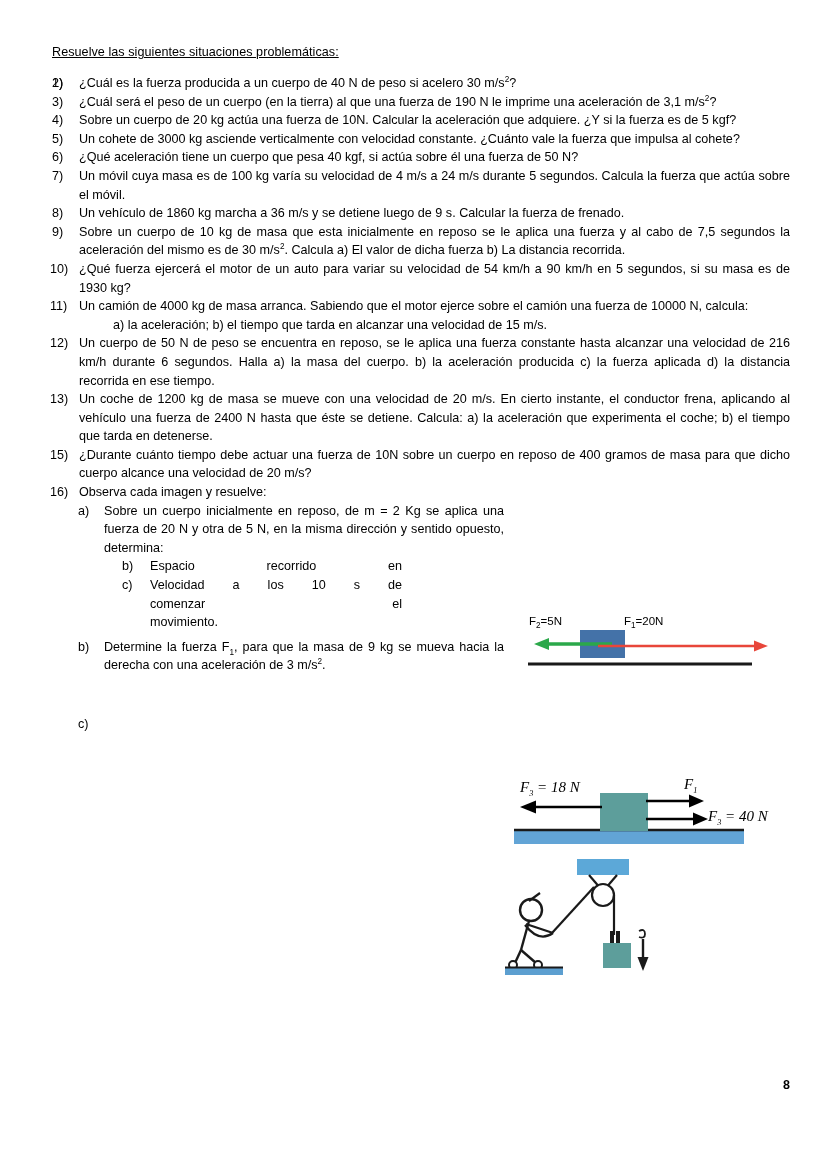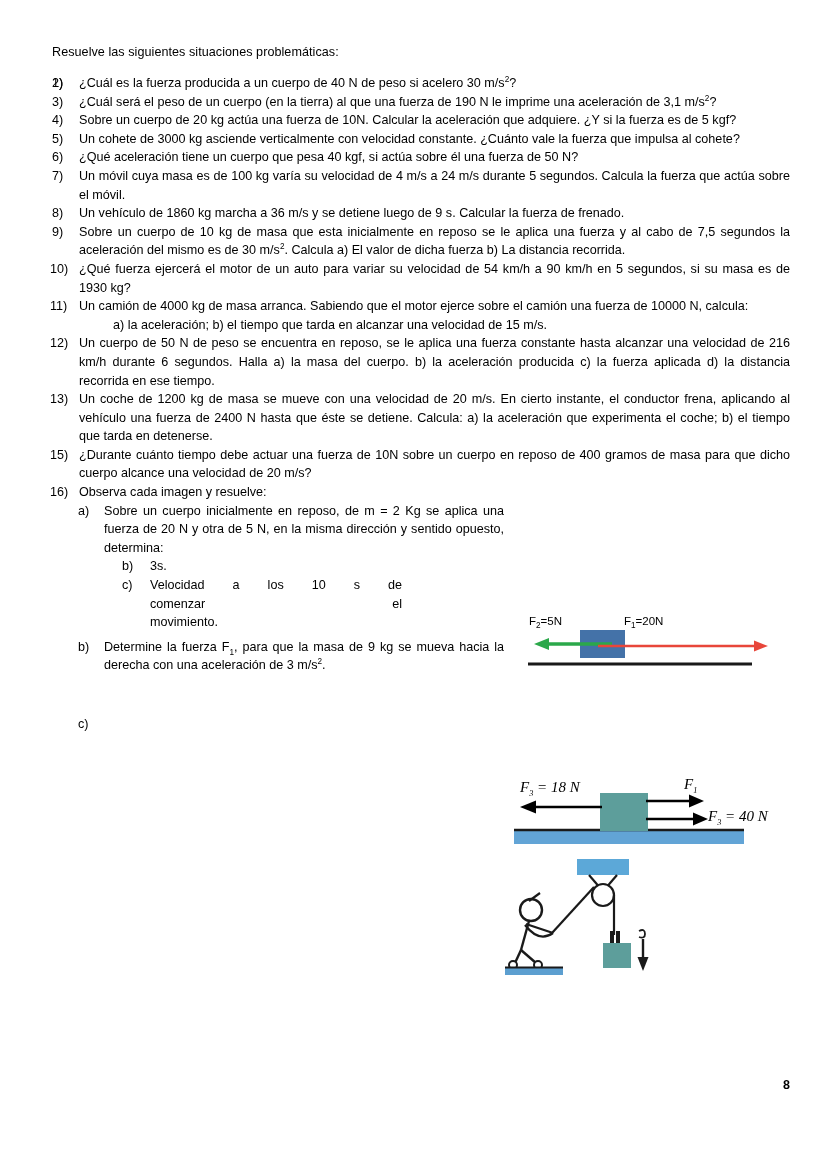--- a/index.html
+++ b/index.html
@@ -20,20 +20,21 @@
   }
   .sheet {
     position: absolute;
     left: 52px;
     top: 44px;
     width: 738px;
   }
   .doc-title {
     font-size: 12.6px;
     line-height: 17px;
+    text-decoration: underline;
     margin-bottom: 13px;
     letter-spacing: 0.05px;
   }
   
   ol.main-list {
     list-style: none;
     margin: 0;
     padding: 0;
   }
   ol.main-list > li {
@@ -219,21 +220,21 @@
       </li>
 
     </ol>
 
     <div class="letter-block">
       <span class="lmark">a)</span>
       <div class="txtcol">Sobre un cuerpo inicialmente en reposo, de m = 2 Kg se aplica una fuerza de 20 N y otra de 5 N, en la misma dirección y sentido opuesto, determina:</div>
 
       <div class="inner-block">
         <span class="lmark2">b)</span>
-        <div>3s.</div>
+        <div class="j">Espacio recorrido en</div>
       </div>
 
       <div class="inner-block">
         <span class="lmark2">c)</span>
         <div class="j">Velocidad a los 10 s de</div>
         <div class="j">comenzar el</div>
         <div>movimiento.</div>
       </div>
     </div>
 

